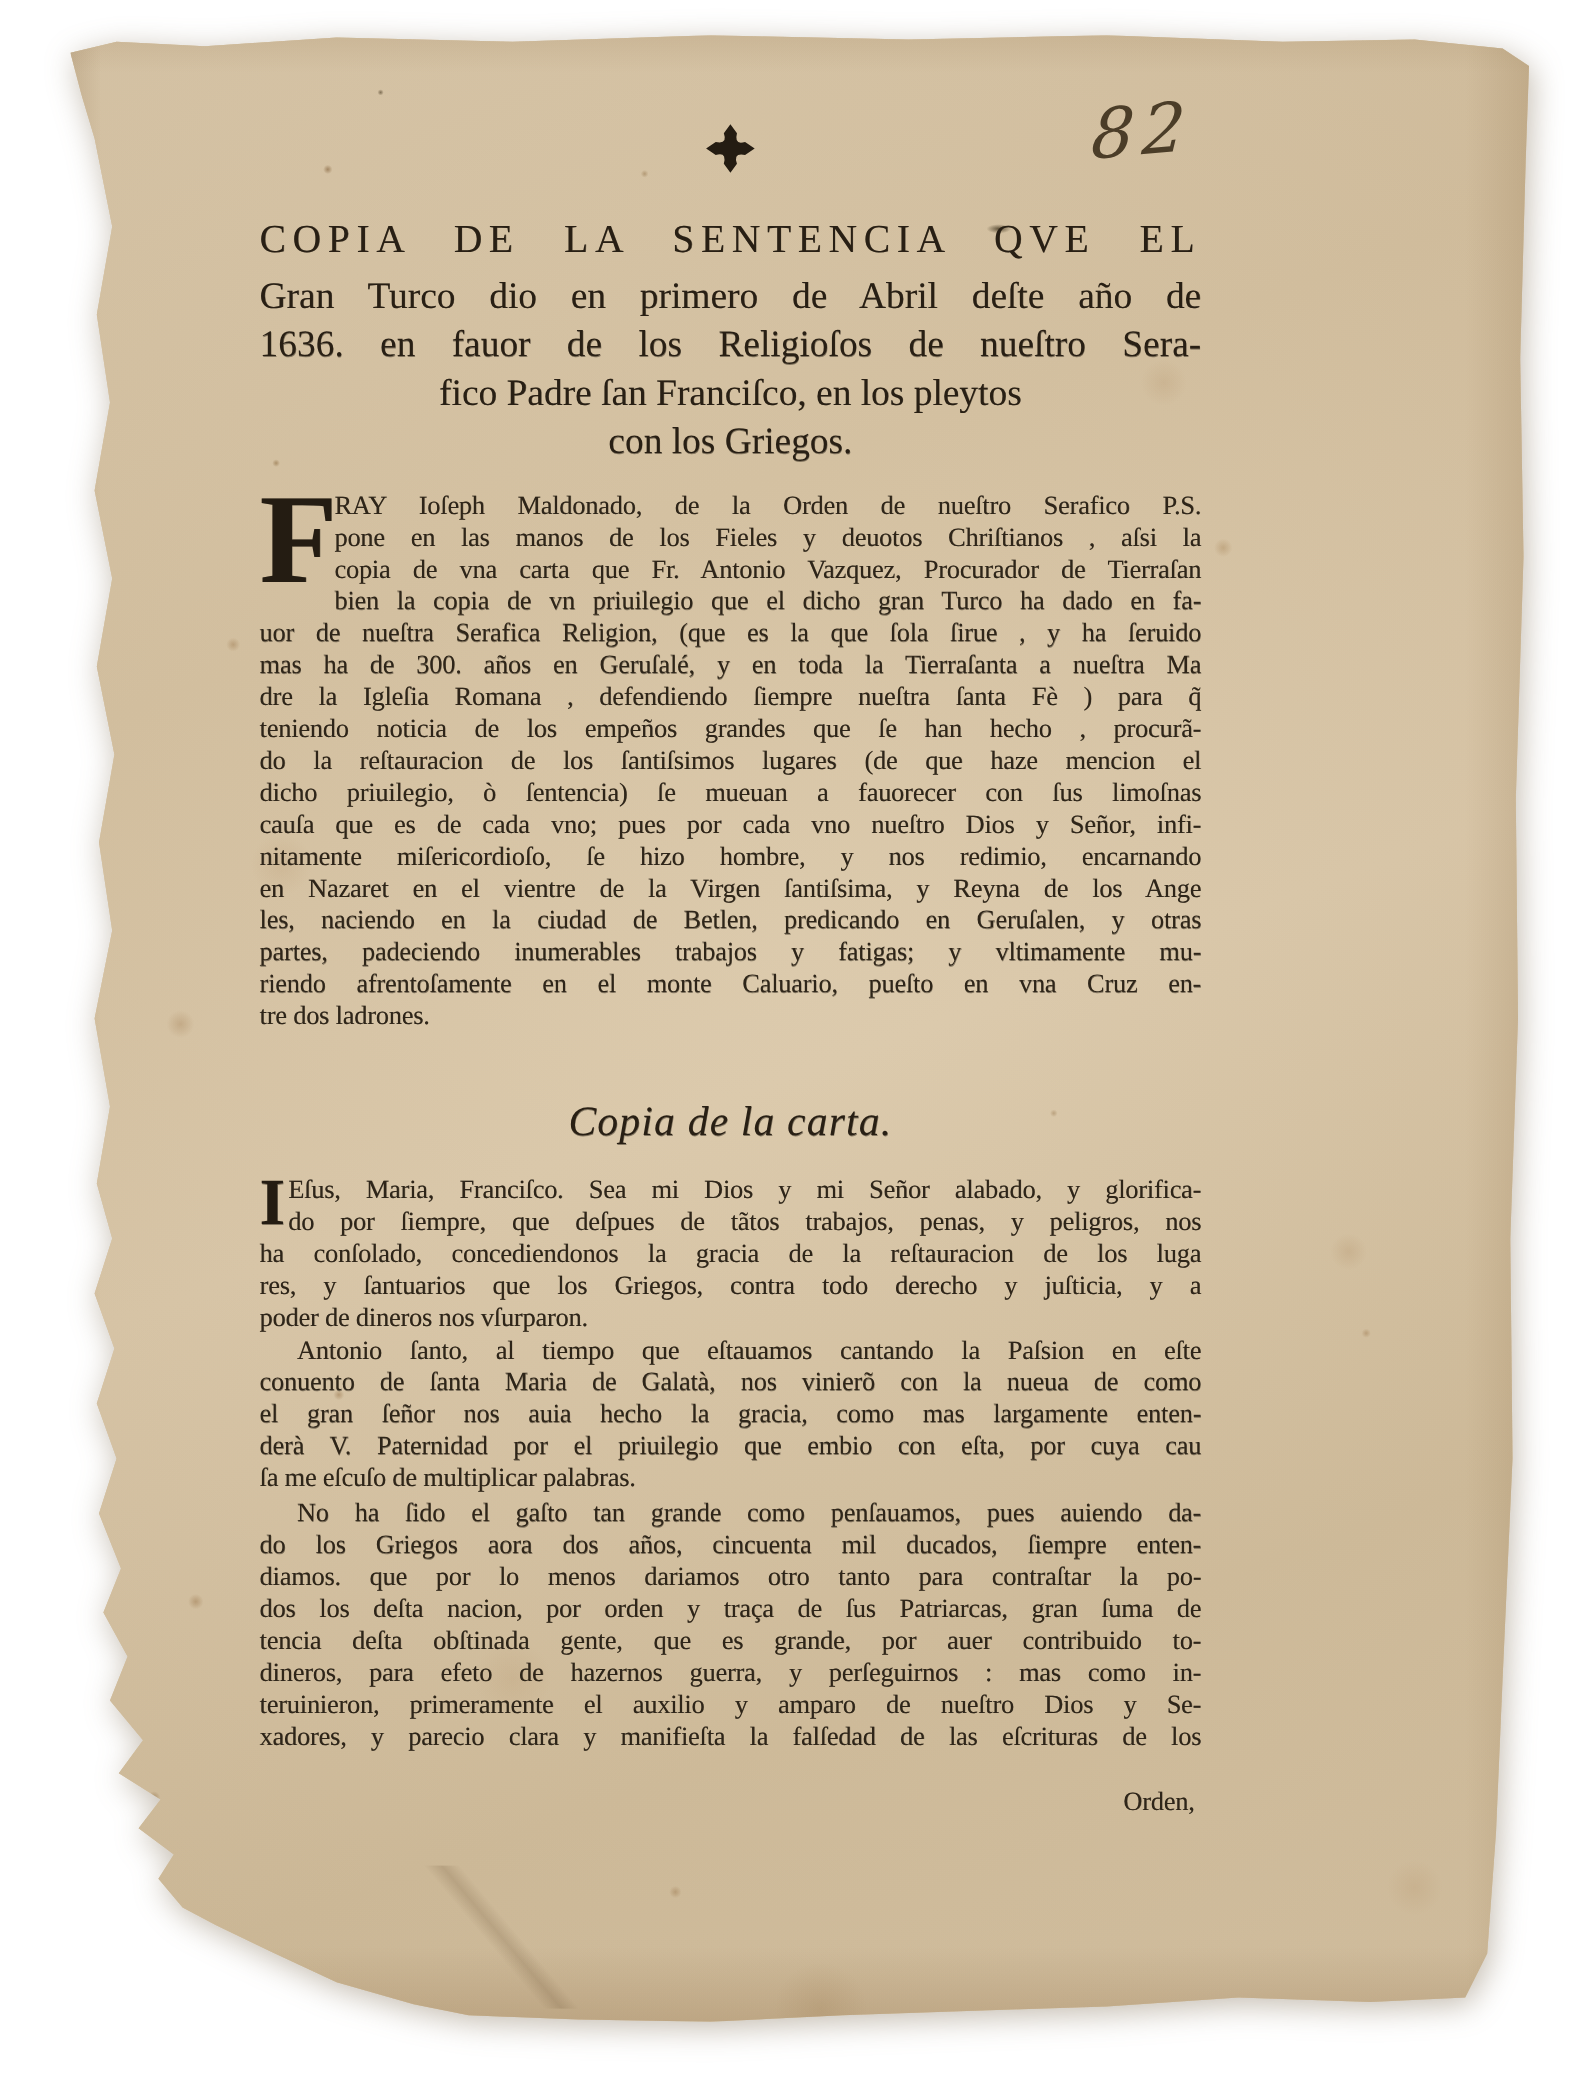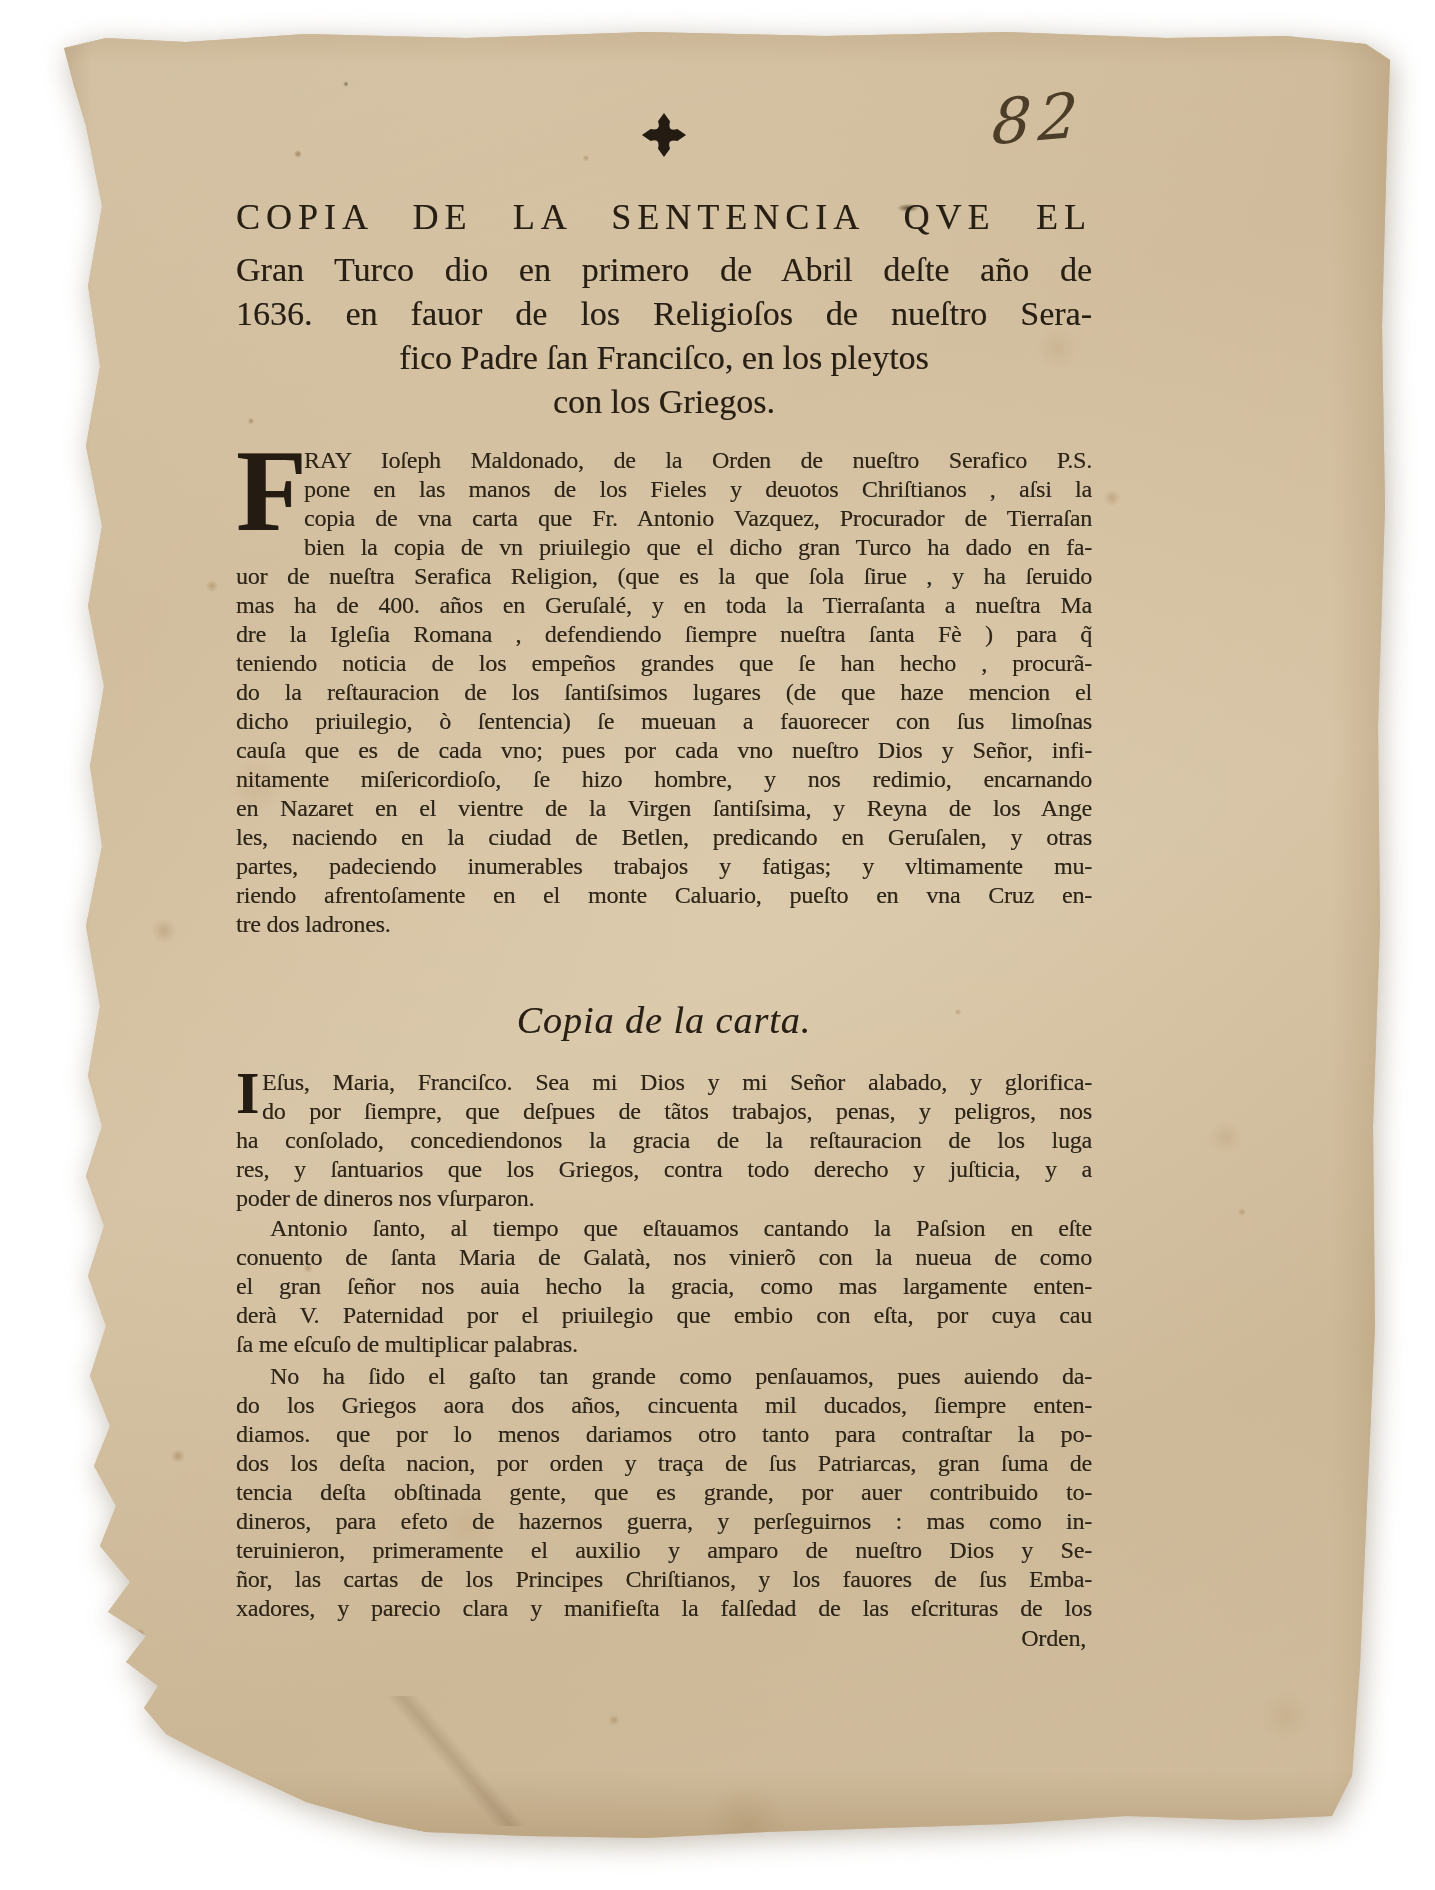--- a/index.html
+++ b/index.html
@@ -92,21 +92,21 @@
             <div class="tline center">con los Griegos.</div>
           </div>
 
         <div class="block intro bodytext">
             <span class="dropcap">F</span>
             <div class="tline">RAY Ioſeph Maldonado, de la Orden de nueſtro Serafico P.S.</div>
             <div class="tline">pone en las manos de los Fieles y deuotos Chriſtianos , aſsi la</div>
             <div class="tline">copia de vna carta que Fr. Antonio Vazquez, Procurador de Tierraſan</div>
             <div class="tline">bien la copia de vn priuilegio que el dicho gran Turco ha dado en fa-</div>
             <div class="tline">uor de nueſtra Serafica Religion, (que es la que ſola ſirue , y ha ſeruido</div>
-            <div class="tline">mas ha de 400. años en Geruſalé, y en toda la Tierraſanta a nueſtra Ma</div>
+            <div class="tline">mas ha de 300. años en Geruſalé, y en toda la Tierraſanta a nueſtra Ma</div>
             <div class="tline">dre la Igleſia Romana , defendiendo ſiempre nueſtra ſanta Fè ) para q̃</div>
             <div class="tline">teniendo noticia de los empeños grandes que ſe han hecho , procurã-</div>
             <div class="tline">do la reſtauracion de los ſantiſsimos lugares (de que haze mencion el</div>
             <div class="tline">dicho priuilegio, ò ſentencia) ſe mueuan a fauorecer con ſus limoſnas</div>
             <div class="tline">cauſa que es de cada vno; pues por cada vno nueſtro Dios y Señor, infi-</div>
             <div class="tline">nitamente miſericordioſo, ſe hizo hombre, y nos redimio, encarnando</div>
             <div class="tline">en Nazaret en el vientre de la Virgen ſantiſsima, y Reyna de los Ange</div>
             <div class="tline">les, naciendo en la ciudad de Betlen, predicando en Geruſalen, y otras</div>
             <div class="tline">partes, padeciendo inumerables trabajos y fatigas; y vltimamente mu-</div>
             <div class="tline">riendo afrentoſamente en el monte Caluario, pueſto en vna Cruz en-</div>
@@ -133,21 +133,20 @@
           </div>
 
         <div class="block letter3 bodytext indent-first">
             <div class="tline">No ha ſido el gaſto tan grande como penſauamos, pues auiendo da-</div>
             <div class="tline">do los Griegos aora dos años, cincuenta mil ducados, ſiempre enten-</div>
             <div class="tline">diamos. que por lo menos dariamos otro tanto para contraſtar la po-</div>
             <div class="tline">dos los deſta nacion, por orden y traça de ſus Patriarcas, gran ſuma de</div>
             <div class="tline">tencia deſta obſtinada gente, que es grande, por auer contribuido to-</div>
             <div class="tline">dineros, para efeto de hazernos guerra, y perſeguirnos : mas como in-</div>
             <div class="tline">teruinieron, primeramente el auxilio y amparo de nueſtro Dios y Se-</div>
-            <div class="tline">ñor, las cartas de los Principes Chriſtianos, y los fauores de ſus Emba-</div>
             <div class="tline">xadores, y parecio clara y manifieſta la falſedad de las eſcrituras de los</div>
           </div>
 
         <div class="block catchword bodytext">Orden,</div>
 
       </div>
     </div>
   </div>
 </div>
 

